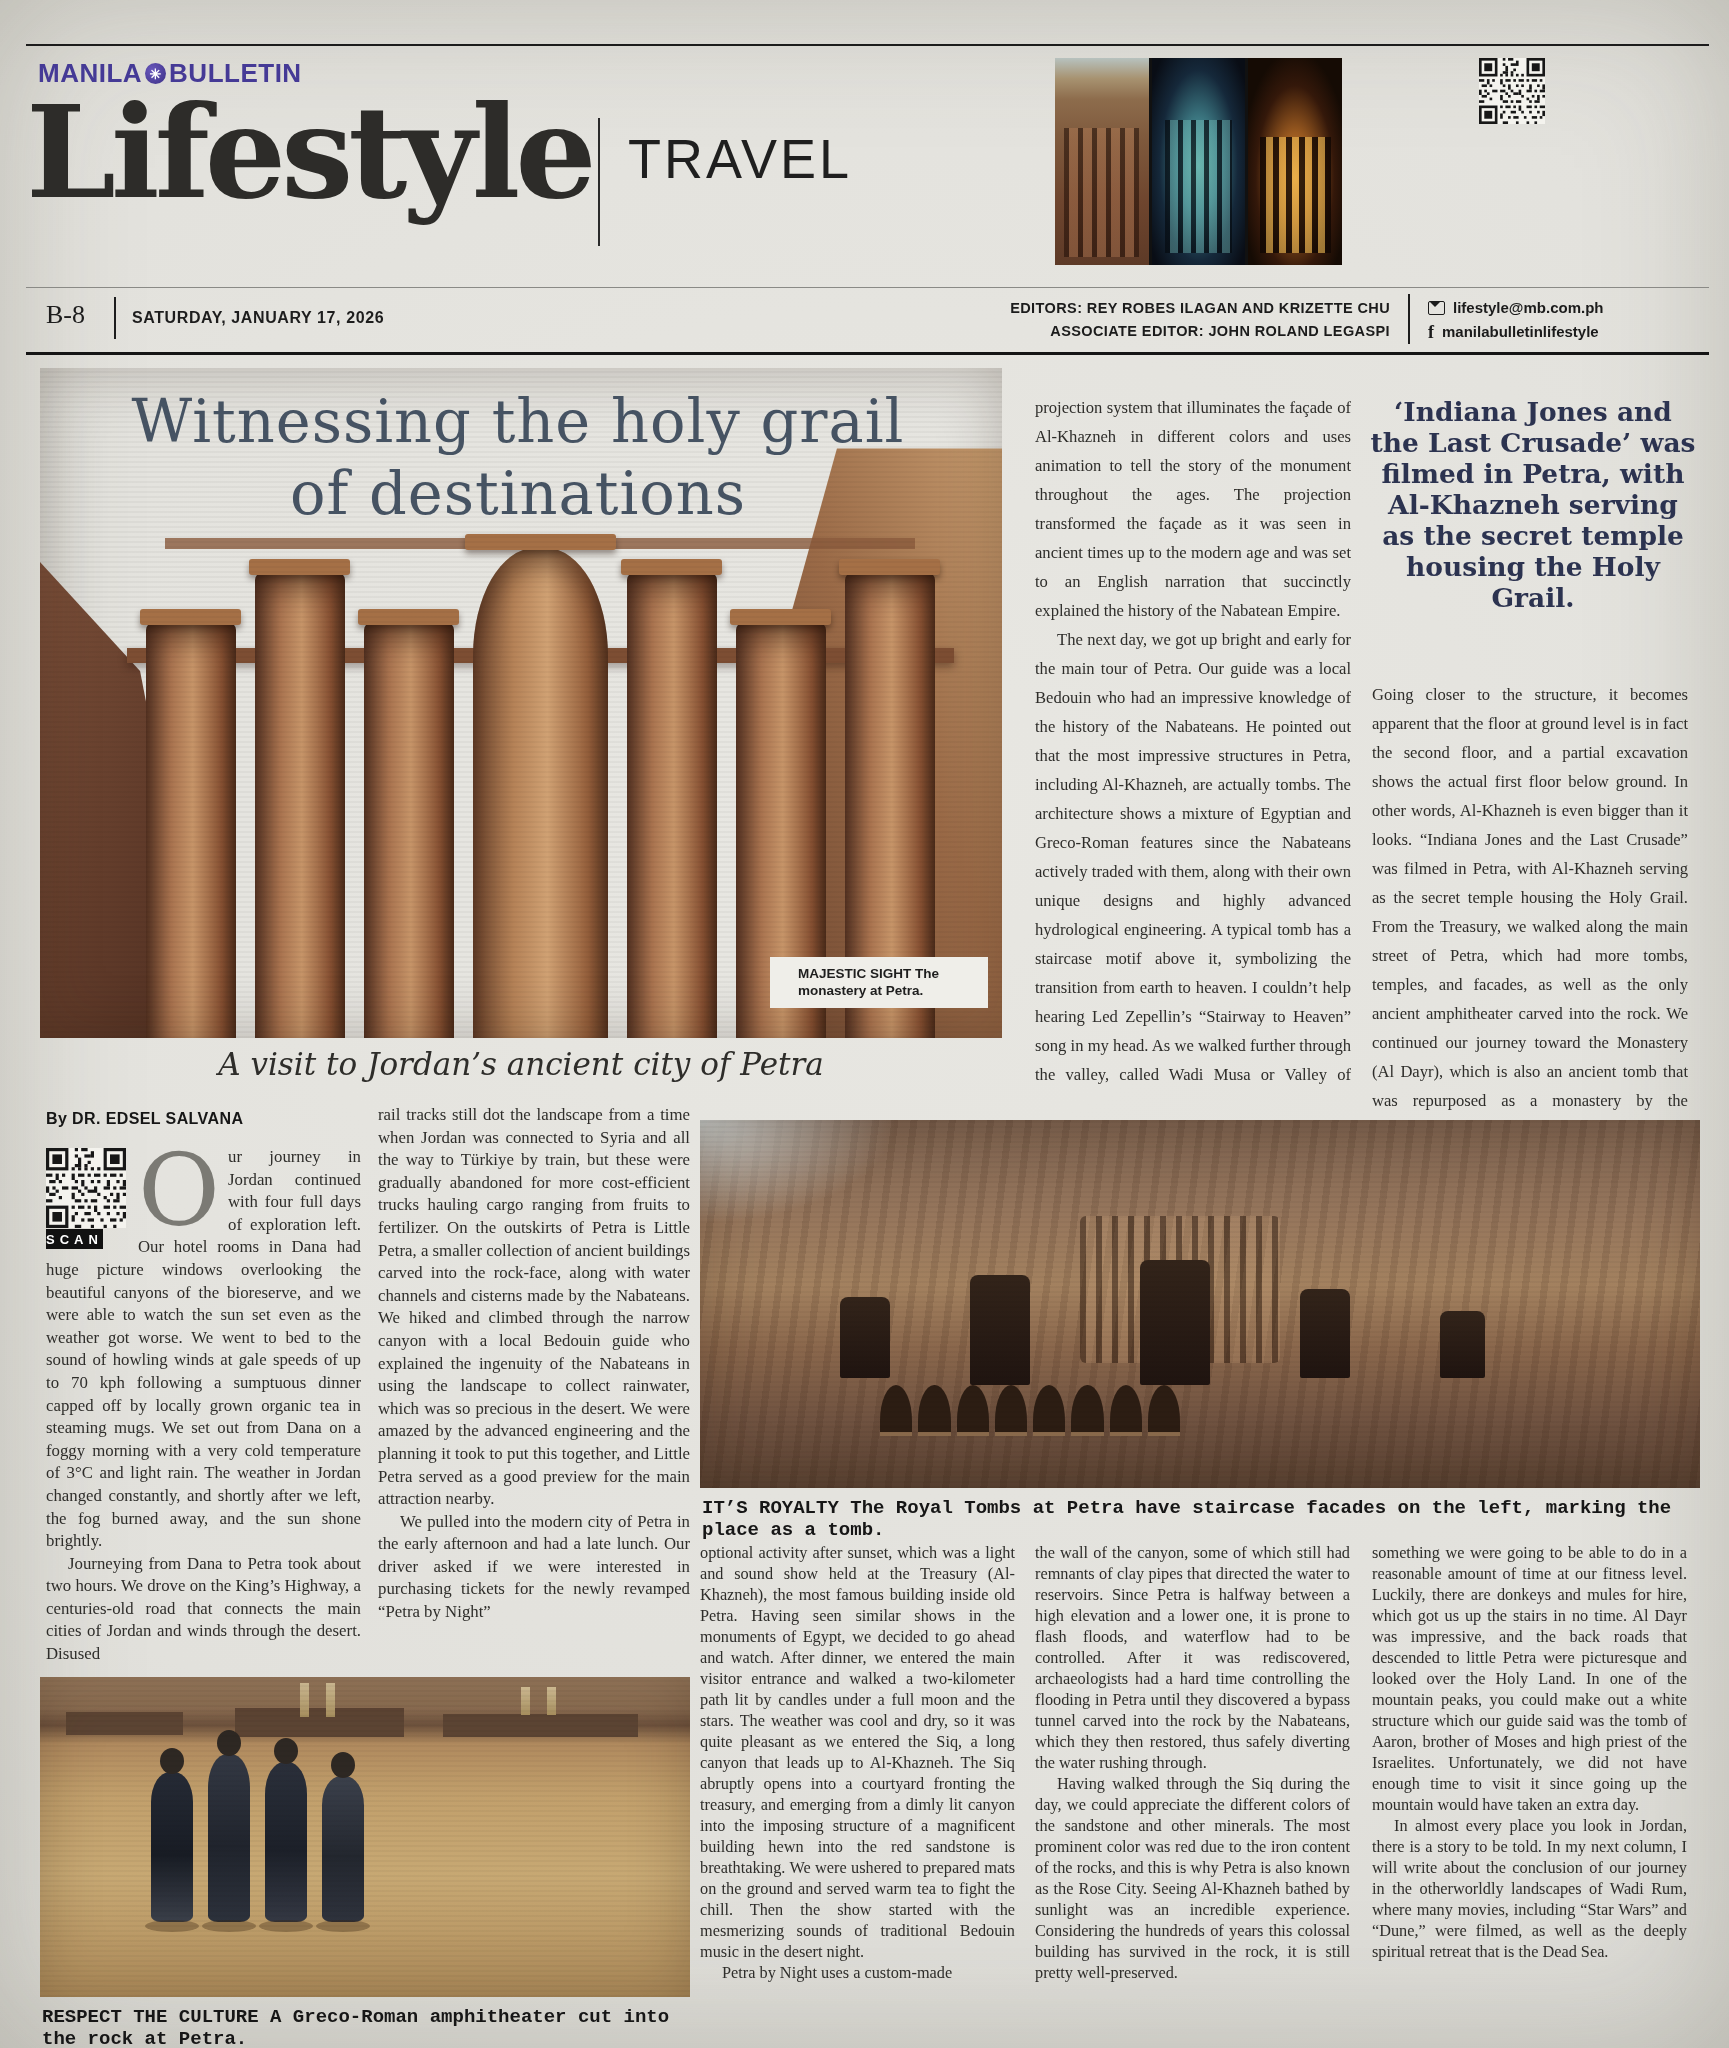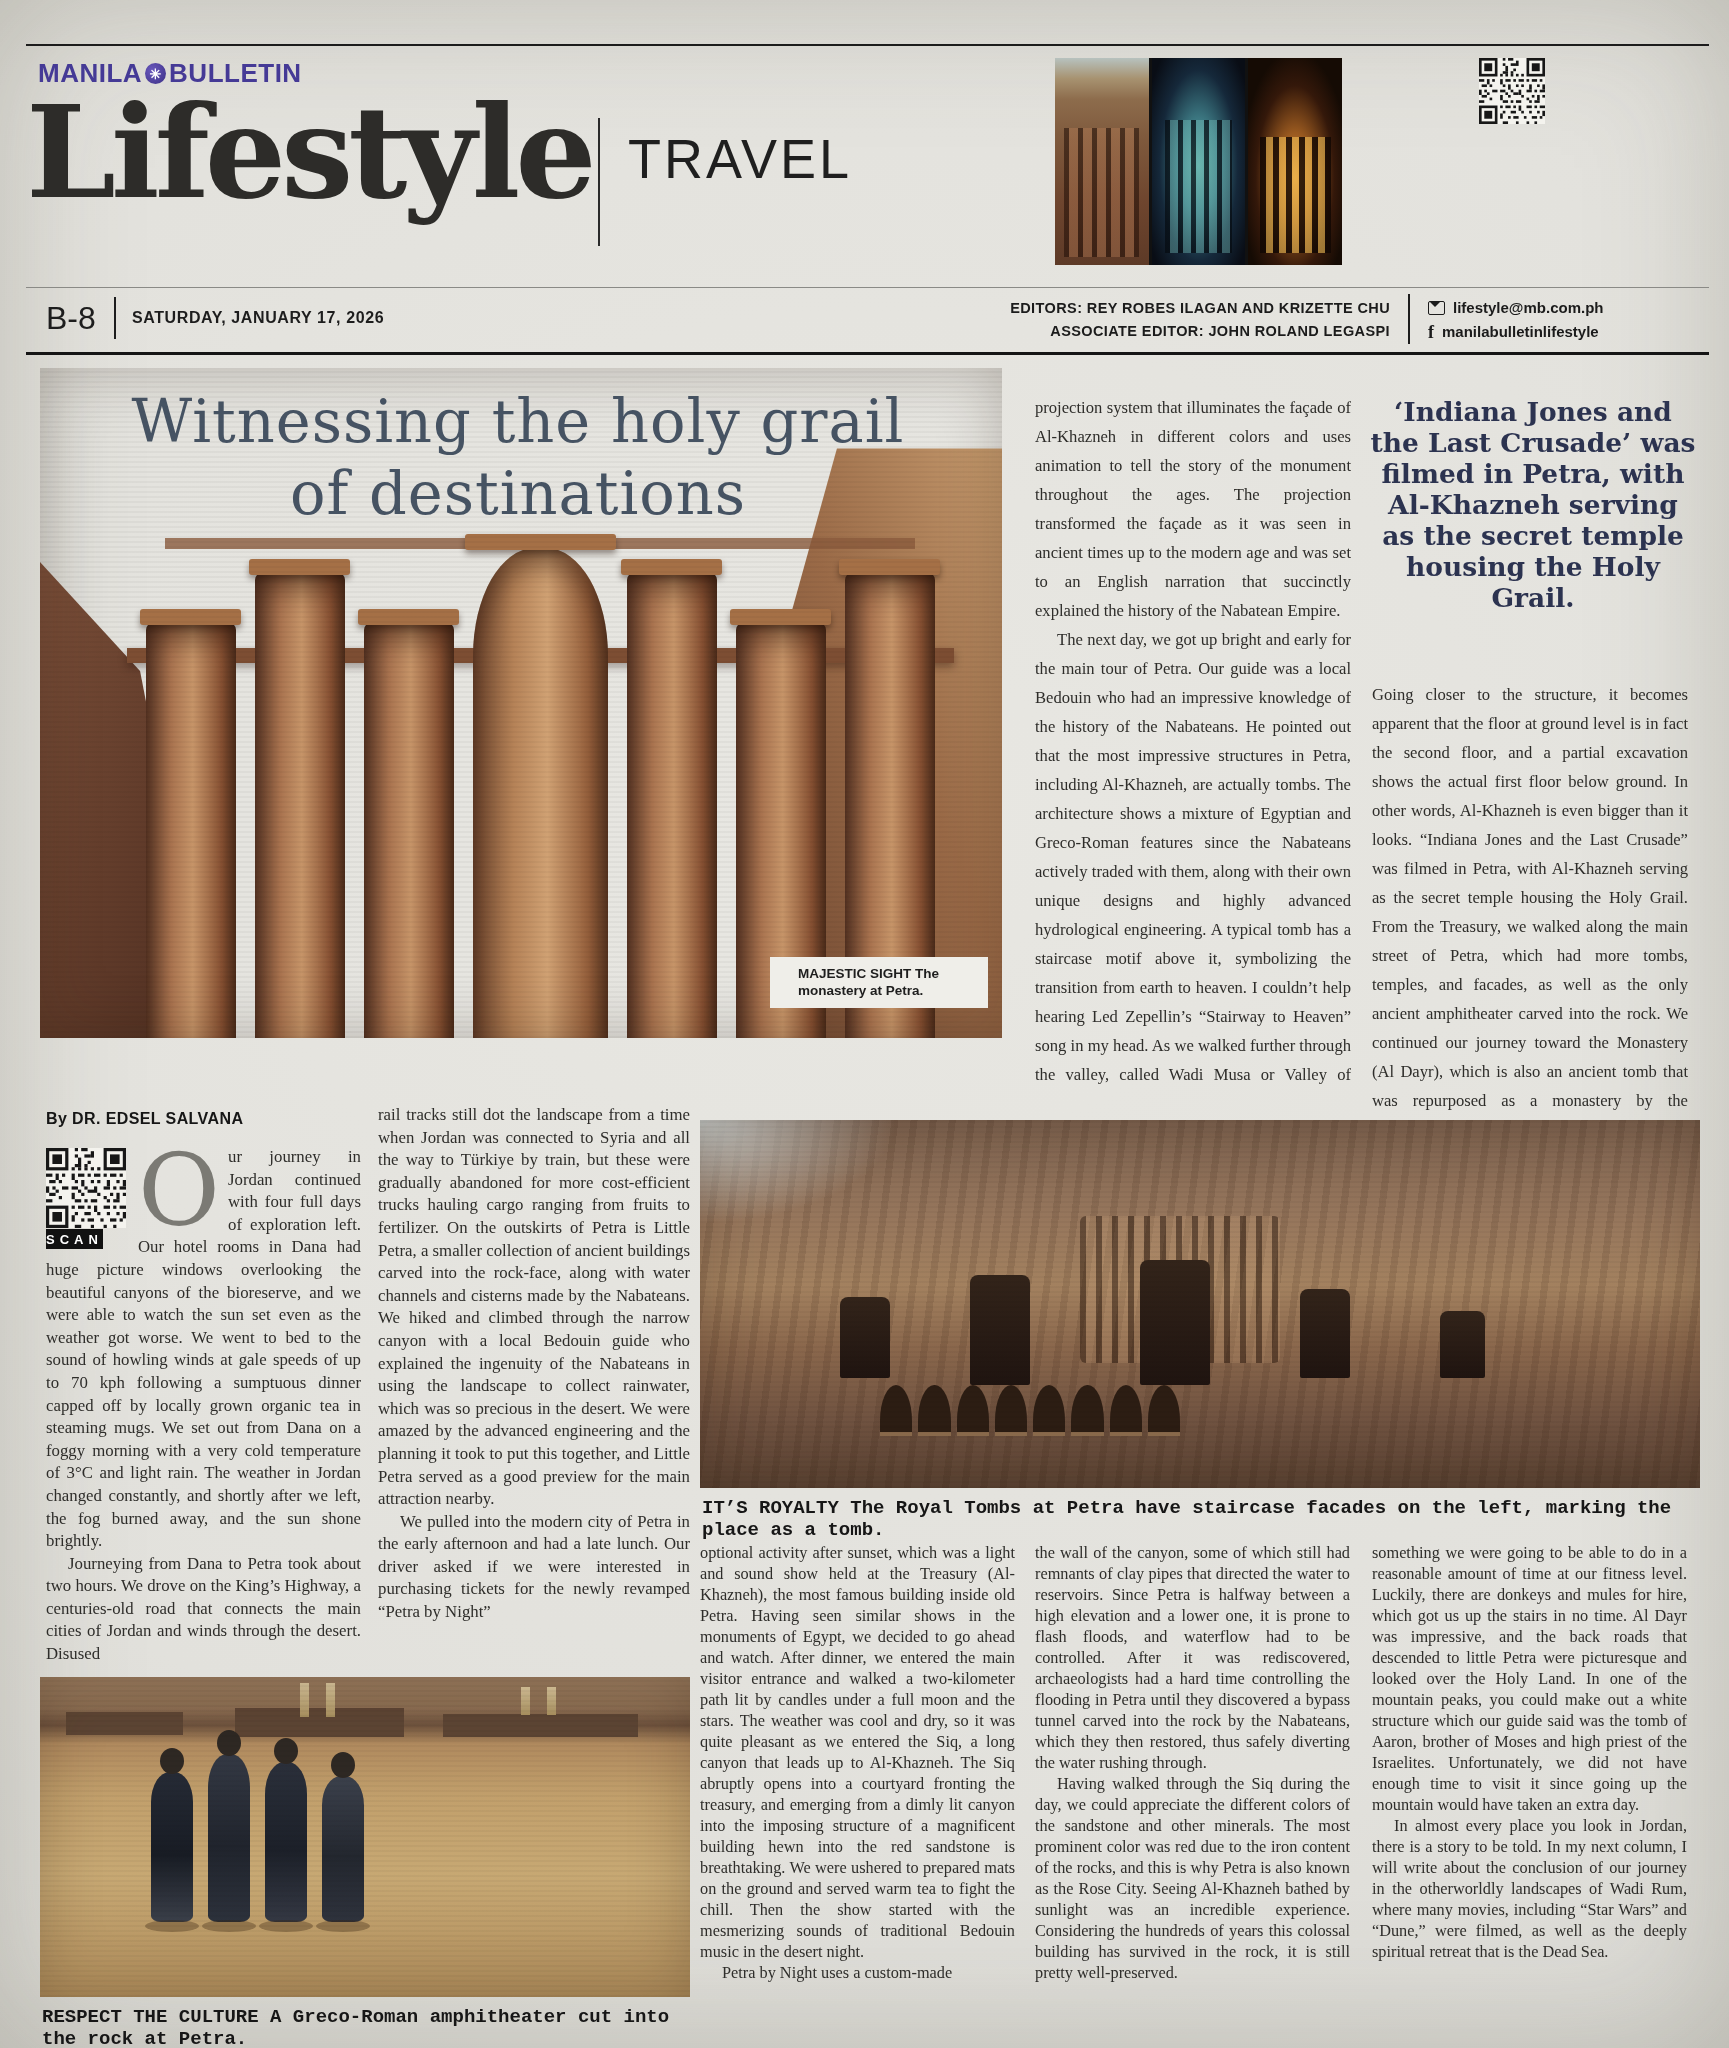--- a/index.html
+++ b/index.html
@@ -30,21 +30,21 @@
   .tri-b{background:radial-gradient(62% 68% at 50% 52%, #5fa8a3 0%, #3b7680 34%, #15283a 68%, #090d15 100%);}
   .tri-b::after{content:"";position:absolute;left:14%;right:14%;top:30%;bottom:6%;
       background:repeating-linear-gradient(90deg, rgba(5,10,15,.7) 0 5px, rgba(130,210,200,.35) 5px 13px);}
   .tri-c{background:radial-gradient(58% 62% at 50% 58%, #d98f35 0%, #9a5a20 35%, #34180a 72%, #150b04 100%);}
   .tri-c::after{content:"";position:absolute;left:12%;right:12%;top:38%;bottom:6%;
       background:repeating-linear-gradient(90deg, rgba(15,6,2,.8) 0 6px, rgba(250,200,90,.55) 6px 13px);}
   .qr-top{left:1479px;top:58px;width:66px;height:66px;}
   
   .folio-rule-thin{left:26px;right:20px;top:287px;height:1px;background:#8a8a86;}
   .folio-rule-heavy{left:26px;right:20px;top:352px;height:3px;background:#151515;}
-  .page-number{left:46px;top:300px;font-size:32px;font-family:Liberation Sans, sans-serif;color:#1d1d1d;}
+  .page-number{left:46px;top:300px;font-size:26px;font-family:Liberation Serif, serif;color:#1d1d1d;}
   .folio-divider{left:114px;top:297px;width:2px;height:42px;background:#1d1d1d;}
   .folio-date{left:132px;top:309px;font-family:"Liberation Sans",sans-serif;font-weight:bold;
         font-size:16px;letter-spacing:.6px;color:#1d1d1d;}
   .editors{left:905px;top:297px;width:485px;text-align:right;font-family:"Liberation Sans",sans-serif;
         font-weight:bold;font-size:14.5px;letter-spacing:.4px;line-height:23px;color:#1b1b1b;}
   .contact-divider{left:1408px;top:294px;width:2px;height:50px;background:#1d1d1d;}
   .contacts{left:1428px;top:296px;font-family:"Liberation Sans",sans-serif;font-weight:bold;
         font-size:15px;line-height:24px;color:#1b1b1b;}
   .contacts .row{display:flex;align-items:center;gap:8px;}
   .mail-icon{width:15px;height:12px;border:1.6px solid #1b1b1b;border-radius:2px;position:relative;display:inline-block;}
@@ -308,20 +308,21 @@
     <div class="headline">
       <div>Witnessing the holy grail</div>
       <div>of destinations</div>
     </div>
     <div class="caption-box">
       <span>MAJESTIC SIGHT</span>
       <span>The monastery at Petra.</span>
     </div>
   </div>
 
+  <div class="abs subtitle">A visit to Jordan’s ancient city of Petra</div>
   <div class="abs byline">By DR. EDSEL SALVANA</div>
 
   <div class="abs bodycol col-md col1">
     <p>
       <span class="qr-scan-float">
         <svg viewBox="0 0 25 25">
             <use href="#qrsym"></use>
           </svg>
         <span class="scan-bar">SCAN</span>
       </span><span class="dropcap">O</span><span>ur journey in Jordan continued with four full days of exploration left. Our hotel rooms in Dana had huge picture windows overlooking the beautiful canyons of the bioreserve, and we were able to watch the sun set even as the weather got worse. We went to bed to the sound of howling winds at gale speeds of up to 70 kph following a sumptuous dinner capped off by locally grown organic tea in steaming mugs. We set out from Dana on a foggy morning with a very cold temperature of 3°C and light rain. The weather in Jordan changed constantly, and shortly after we left, the fog burned away, and the sun shone brightly.</span>

